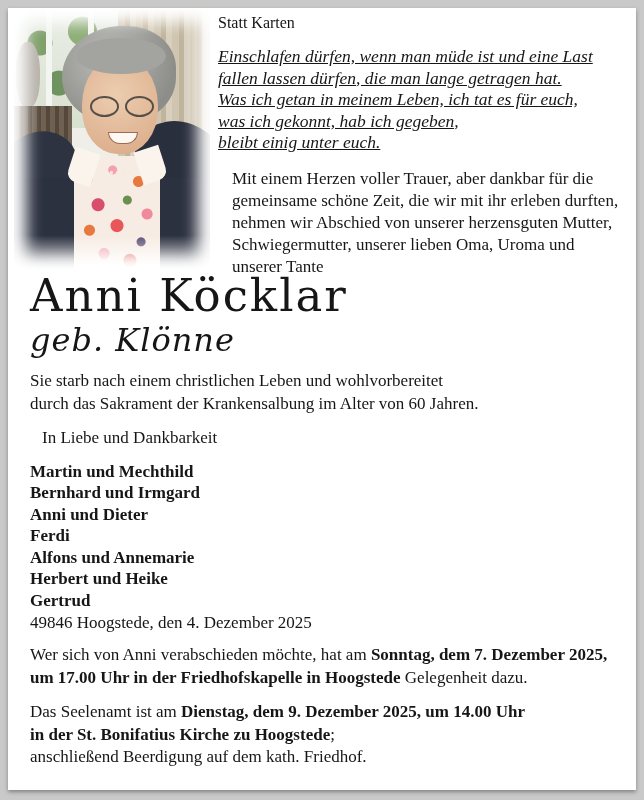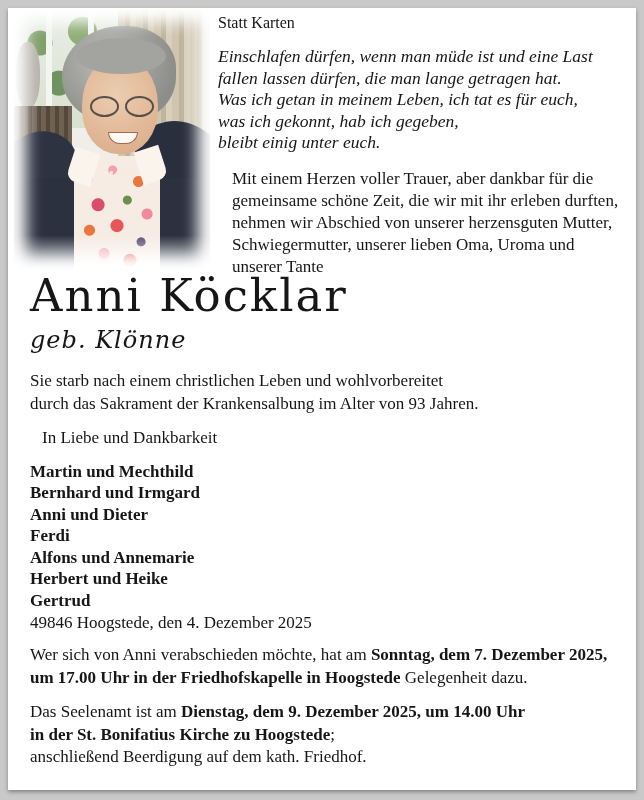--- a/index.html
+++ b/index.html
@@ -77,31 +77,31 @@
   .ph-smile{left:94px;top:122px;width:28px;height:10px;background:#fdf8f2;border:1px solid #a06a55;border-radius:0 0 14px 14px;}
   .ph-vignette{
     left:0;top:0;width:100%;height:100%;
     box-shadow:inset 0 0 16px 12px #ffffff;
     background:linear-gradient(180deg, rgba(255,255,255,0) 86%, #ffffff 100%);
   }
 
   
   .header-text{position:absolute;left:210px;top:6px;width:416px;}
   .statt{font-size:16px;margin:0 0 14px 0;}
-  .poem{font-style:italic;font-size:17.5px;line-height:21.5px;white-space:pre-line;margin:12px 0 13px 0;}
+  .poem{font-style:italic;font-size:17.5px;line-height:21.5px;white-space:pre-line;margin:12px 0 13px 0;text-decoration:underline;}
   .tribute{font-size:17px;line-height:22px;white-space:pre-line;margin:14px;}
 
   .main{position:absolute;left:22px;top:262px;right:14px;}
   .name{
     font-family:"DejaVu Serif", serif;font-weight:normal;
     font-size:45px;line-height:52px;letter-spacing:2px;margin:0 0 4px 0;
   }
   .maiden{
     font-family:"DejaVu Serif", serif;font-style:italic;
-    font-size:24px;line-height:28px;letter-spacing:1px;margin:0 0 16px 0;
+    font-size:32px;line-height:28px;letter-spacing:1px;margin:0 0 16px 0;
   }
   .death{font-size:17px;line-height:22.5px;white-space:pre-line;margin:0 0 12px 0;}
   .love{font-size:17px;line-height:21.5px;margin:12px;}
   .family{margin:0;padding:0;list-style:none;}
   .family li{font-weight:bold;font-size:17px;line-height:21.5px;}
   .place-date{font-size:17px;line-height:22px;margin:1px 0 10px 0;}
   .para{font-size:17px;line-height:22.5px;white-space:pre-line;margin:0 0 12px 0;}
   .para b{font-weight:bold;}
 </style>
 </head>
@@ -145,21 +145,21 @@
 nehmen wir Abschied von unserer herzensguten Mutter,
 Schwiegermutter, unserer lieben Oma, Uroma und
 unserer Tante</p>
   </div>
 
   <div class="main">
     <h1 class="name">Anni Köcklar</h1>
     <div class="maiden">geb. Klönne</div>
 
     <p class="death">Sie starb nach einem christlichen Leben und wohlvorbereitet
-durch das Sakrament der Krankensalbung im Alter von 93 Jahren.</p>
+durch das Sakrament der Krankensalbung im Alter von 60 Jahren.</p>
 
     <div class="love">In Liebe und Dankbarkeit</div>
     <ul class="family">
       <li>Martin und Mechthild</li>
       <li>Bernhard und Irmgard</li>
       <li>Anni und Dieter</li>
       <li>Ferdi</li>
       <li>Alfons und Annemarie</li>
       <li>Herbert und Heike</li>
       <li>Gertrud</li>

